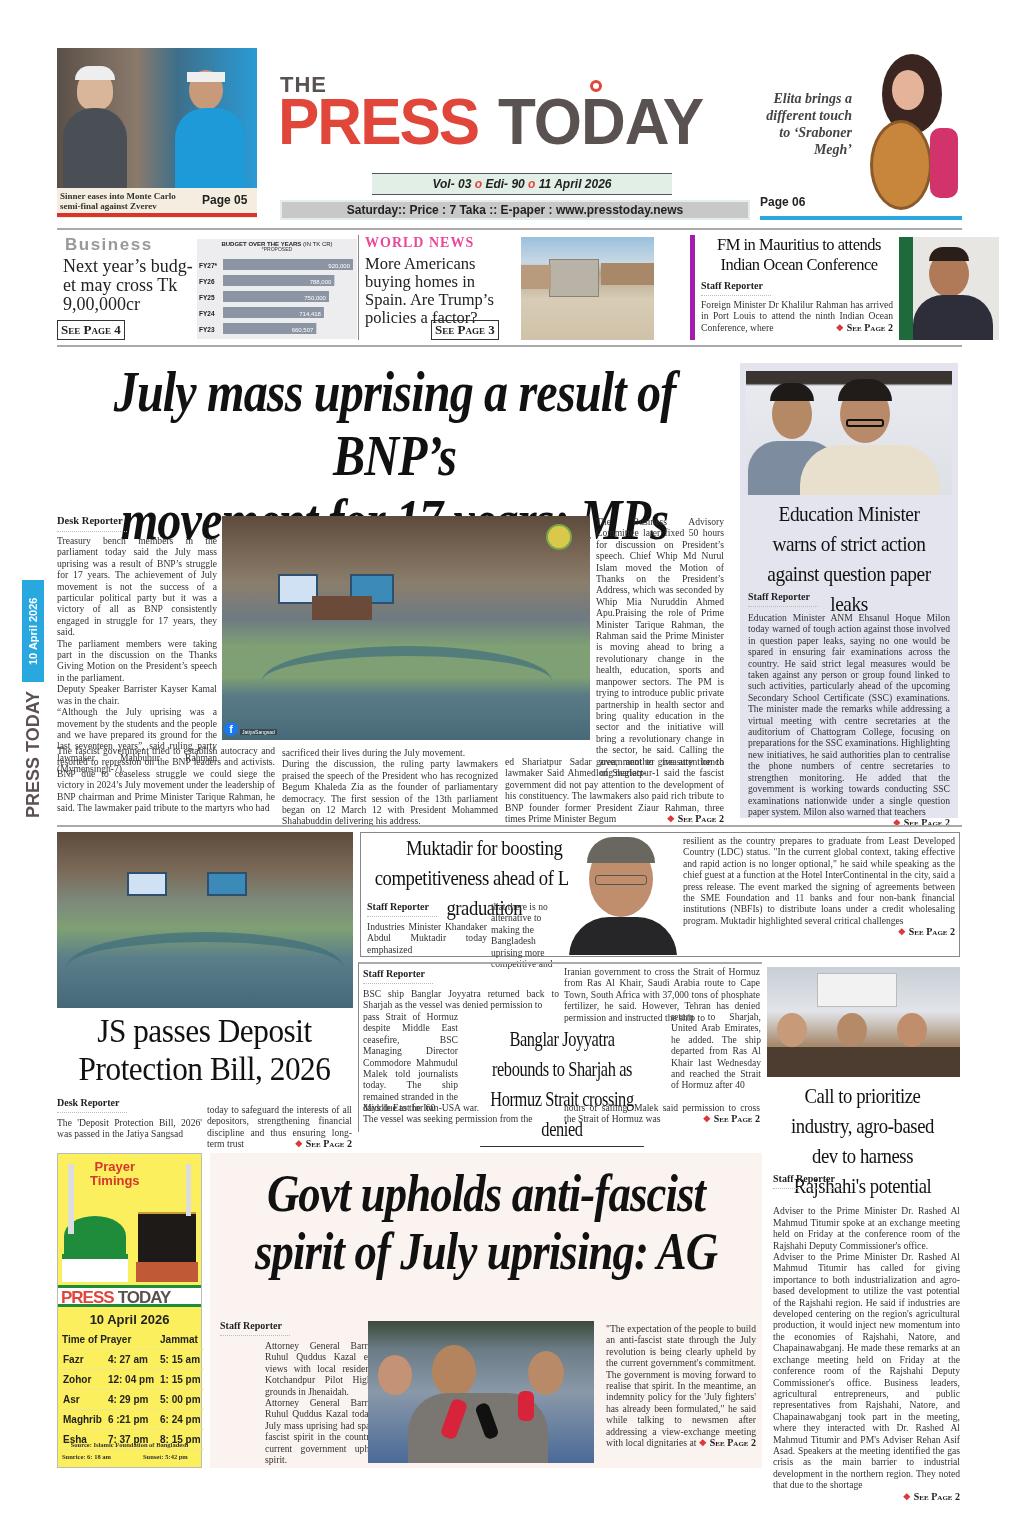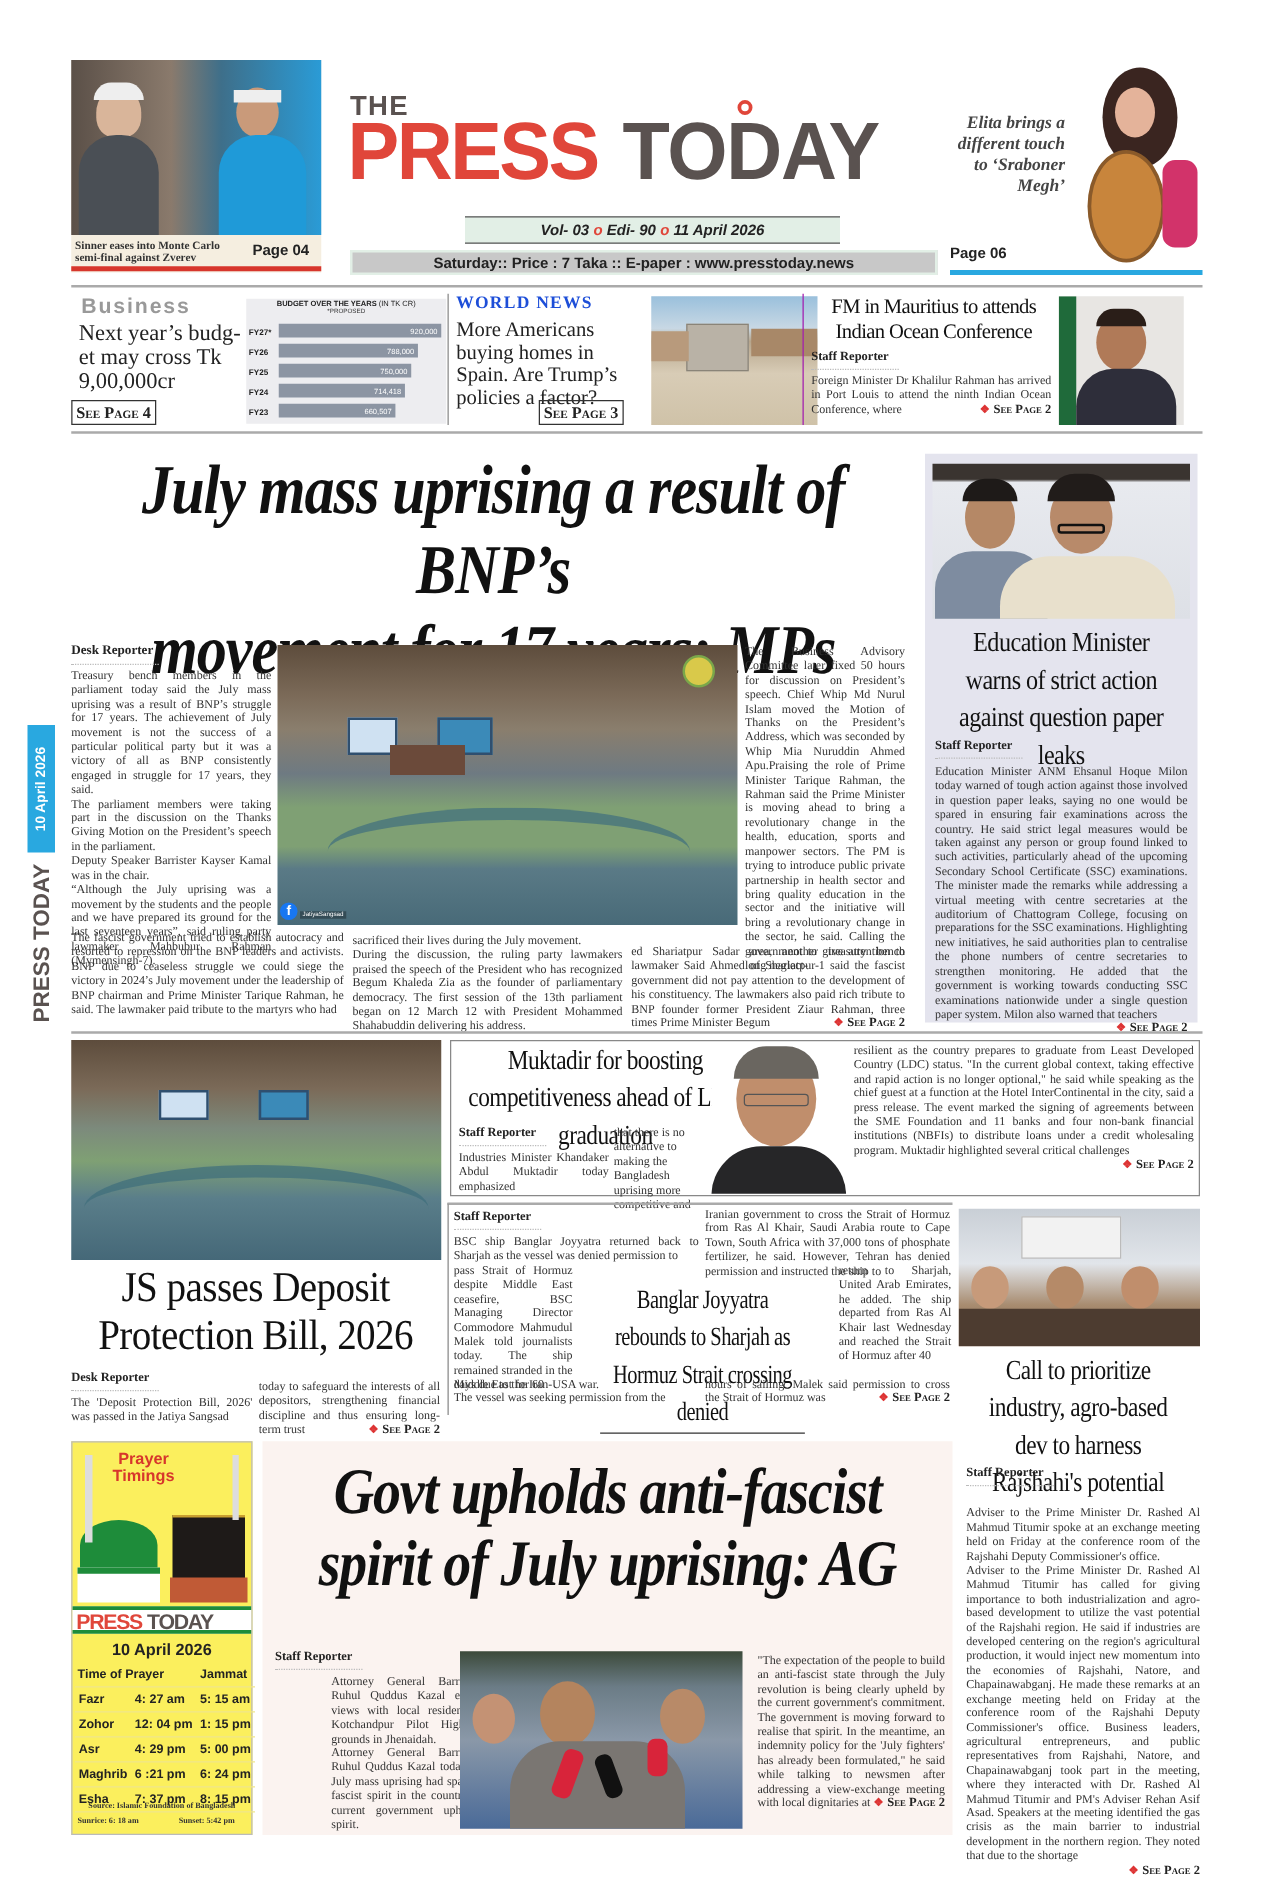--- a/index.html
+++ b/index.html
@@ -22,21 +22,21 @@
 <div class="abs" style="left:57px;top:48px;width:200px;height:170px;background:#f5eee0;">
   <div class="photo" style="left:0;top:0;width:200px;height:140px;background:linear-gradient(90deg,#5b5048 0%,#8a7a6c 40%,#3e6f8a 60%,#2a9bd6 100%);">
     <div style="position:absolute;left:20px;top:22px;width:36px;height:40px;border-radius:50% 50% 40% 40%;background:#d9b59a"></div>
     <div style="position:absolute;left:18px;top:18px;width:40px;height:14px;border-radius:20px 20px 0 0;background:#eee"></div>
     <div style="position:absolute;left:6px;top:60px;width:64px;height:80px;border-radius:30px 30px 0 0;background:#4a4f55"></div>
     <div style="position:absolute;left:132px;top:22px;width:34px;height:40px;border-radius:50%;background:#c99a7a"></div>
     <div style="position:absolute;left:130px;top:24px;width:38px;height:10px;background:#eee"></div>
     <div style="position:absolute;left:118px;top:60px;width:70px;height:80px;border-radius:30px 30px 0 0;background:#1f9ad8"></div>
   </div>
   <div class="abs serif" style="left:3px;top:143px;width:135px;font-size:9px;font-weight:bold;line-height:10px;color:#333">Sinner eases into Monte Carlo semi-final against Zverev</div>
-  <div class="abs sans" style="left:145px;top:145px;font-size:12px;font-weight:bold;color:#222">Page 04</div>
+  <div class="abs sans" style="left:145px;top:145px;font-size:12px;font-weight:bold;color:#222">Page 05</div>
   <div class="abs" style="left:0;top:165px;width:200px;height:4px;background:#d7362c"></div>
 </div>
 
 <div class="abs sans" style="left:280px;top:70px;width:450px;height:80px;">
   <div style="position:absolute;left:0;top:2px;font-size:22px;font-weight:bold;color:#5a5250;letter-spacing:1px">THE</div>
   <div style="position:absolute;left:-2px;top:16px;font-size:62px;font-weight:bold;color:#e0463a;letter-spacing:-2px;transform:scaleY(1.05)">PRESS</div>
   <div style="position:absolute;left:218px;top:16px;font-size:62px;font-weight:bold;color:#5a5250;letter-spacing:-1px;transform:scaleY(1.05)">TODAY</div>
   <div style="position:absolute;left:310px;top:10px;width:12px;height:12px;border:3px solid #e0463a;border-radius:50%"></div>
 </div>
 
@@ -102,31 +102,31 @@
         <rect x="26" y="50" width="100.95036956521739" height="11" fill="#8c95a3"></rect>
         <text x="123.95036956521739" y="58.5" text-anchor="end" font-size="6" font-family="Liberation Sans, sans-serif" fill="#fff">714,418</text>
         <text x="2" y="75" font-size="6.5" font-weight="bold" font-family="Liberation Sans, sans-serif" fill="#222">FY23</text>
         <rect x="26" y="66" width="93.33251086956521" height="11" fill="#8c95a3"></rect>
         <text x="116.33251086956521" y="74.5" text-anchor="end" font-size="6" font-family="Liberation Sans, sans-serif" fill="#fff">660,507</text>
       </svg>
   </div>
 </div>
 
 <div class="abs" style="left:358px;top:235px;width:295px;height:105px;border-left:1px solid #888;">
-  <div class="abs serif" style="left:6px;top:0;font-size:14px;font-weight:bold;color:#1d4ed8;letter-spacing:1px">WORLD NEWS</div>
+  <div class="abs serif" style="left:6px;top:0;font-size:14px;font-weight:bold;color:#ec4899;letter-spacing:1px">WORLD NEWS</div>
   <div class="abs serif" style="left:6px;top:20px;width:152px;font-size:16.5px;line-height:18px;color:#222">More Americans buying homes in Spain. Are Trump’s policies a factor?</div>
   <div class="abs serif" style="left:72px;top:85px;border:1.5px solid #333;padding:1px 3px;font-size:13px;font-weight:bold;font-variant:small-caps;color:#222">See Page 3</div>
   <div class="photo" style="left:162px;top:2px;width:133px;height:103px;background:linear-gradient(180deg,#9ac0dc 0%,#c8d8e4 25%,#b6a58c 35%,#d8ccb6 60%,#cfc2a8 100%);">
     <div style="position:absolute;left:28px;top:22px;width:50px;height:38px;background:#b9b2a6;border:1px solid #8a8478"></div>
     <div style="position:absolute;left:0;top:28px;width:30px;height:24px;background:#b89a7c"></div>
     <div style="position:absolute;left:80px;top:26px;width:53px;height:22px;background:#a88868"></div>
   </div>
 </div>
 
-<div class="abs" style="left:642px;top:235px;width:304px;height:105px;border-left:1px solid #a21caf;">
+<div class="abs" style="left:690px;top:235px;width:304px;height:105px;border-left:5px solid #a21caf;">
   <div class="abs hl-cond" style="left:6px;top:0;width:196px;font-size:16.5px;line-height:20px;">FM in Mauritius to attends Indian Ocean Conference</div>
   <div class="abs" style="left:6px;top:45px;font-weight:bold;font-size:10px;color:#222;">Staff Reporter</div>
   <div class="abs" style="left:6px;top:60px;width:70px;border-top:1px dotted #bbb"></div>
   <div class="abs body-text" style="left:6px;top:64px;width:192px;">
     <span>Foreign Minister Dr Khalilur Rahman has arrived in Port Louis to attend the ninth Indian Ocean Conference, where</span>
     <span class="see"><span class="dia">❖</span><span>See Page 2</span></span>
   </div>
   <div class="photo" style="left:204px;top:2px;width:100px;height:103px;background:#e8e6e3;">
     <div style="position:absolute;left:0;top:0;width:14px;height:103px;background:#1f6a3a"></div>
     <div style="position:absolute;left:30px;top:14px;width:40px;height:46px;border-radius:50%;background:#b07a58"></div>

